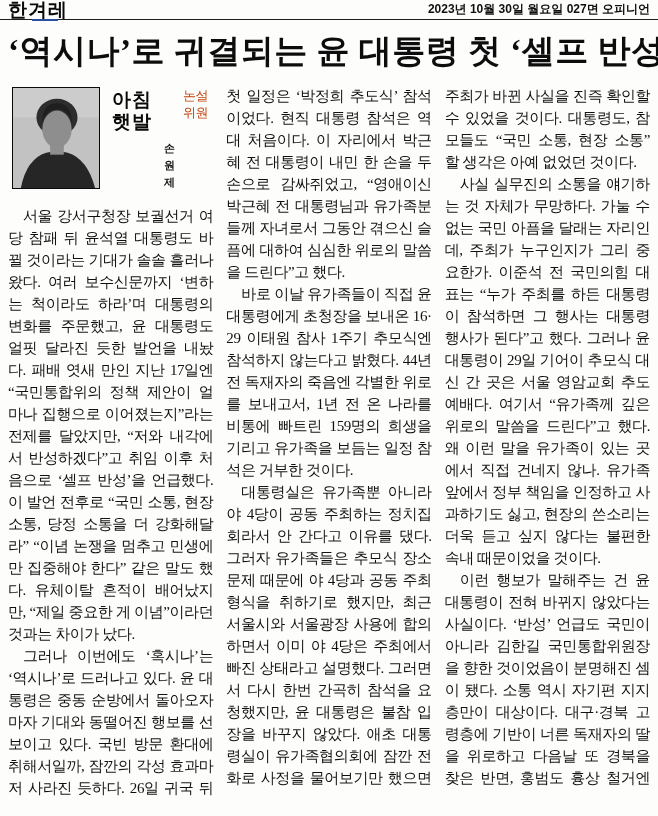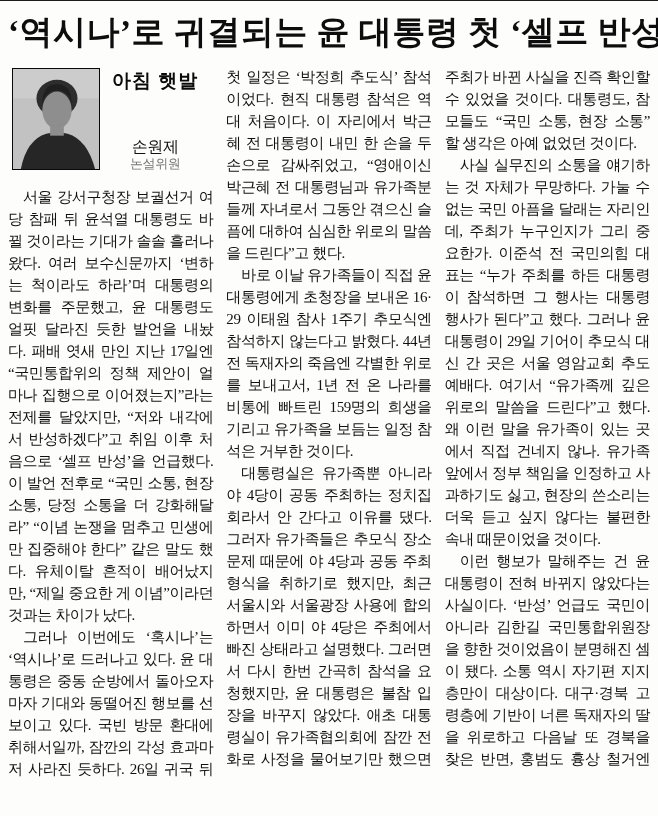--- a/index.html
+++ b/index.html
@@ -90,48 +90,55 @@
   .portrait {
     width: 88px;
     height: 102px;
     border: 1px solid #0a0a0a;
     background: #c9c9c9;
     flex: 0 0 auto;
   }
   .portrait svg { display: block; width: 100%; height: 100%; }
   .author-meta {
     display: flex;
-    flex-direction: column;
+    flex-direction: row;
     font-family: "Liberation Sans", "DejaVu Sans", sans-serif;
-    text-align: center;
+    text-align: left;
   }
   .series-title {
     font-weight: 900;
     font-size: 19px;
     letter-spacing: 1px;
     color: #0a0a0a;
     margin-top: 2px;
   }
   .author-name {
     margin-top: auto;
-    font-weight: 400;
-    font-size: 16px;
+    font-weight: 700;
+    font-size: 11px;
     line-height: 17px;
   }
   .author-role {
     font-size: 13px;
     line-height: 17px;
-    color: #737373;
+    color: #c2410c;
   }
 </style>
 </head>
 <body>
 
 <div class="page">
 
+  <div class="masthead">
+    <div class="logo">
+      <span>한겨레</span>
+      <span class="logo-sub"></span>
+    </div>
+    <div class="dateline">2023년 10월 30일 월요일 027면 오피니언</div>
+  </div>
 
   <hr class="head-rule">
 
   <h1 class="headline">‘역시나’로 귀결되는 윤 대통령 첫 ‘셀프 반성’</h1>
 
   <div class="article-body">
 
     <div class="author-block">
       <div class="portrait">
         <svg viewBox="0 0 88 102" preserveAspectRatio="none" aria-hidden="true">

